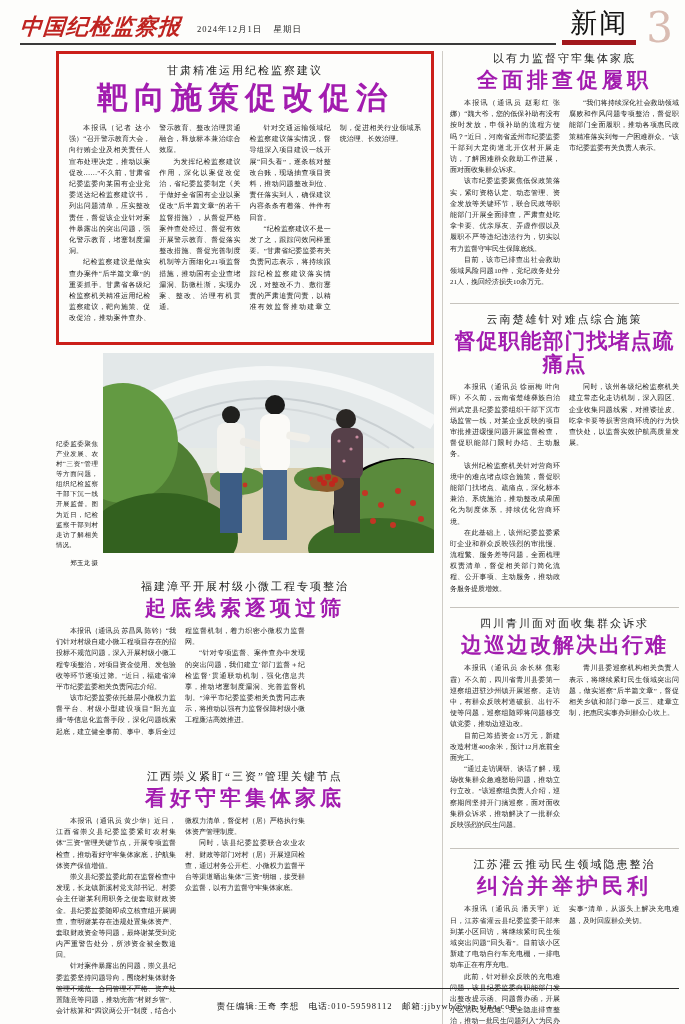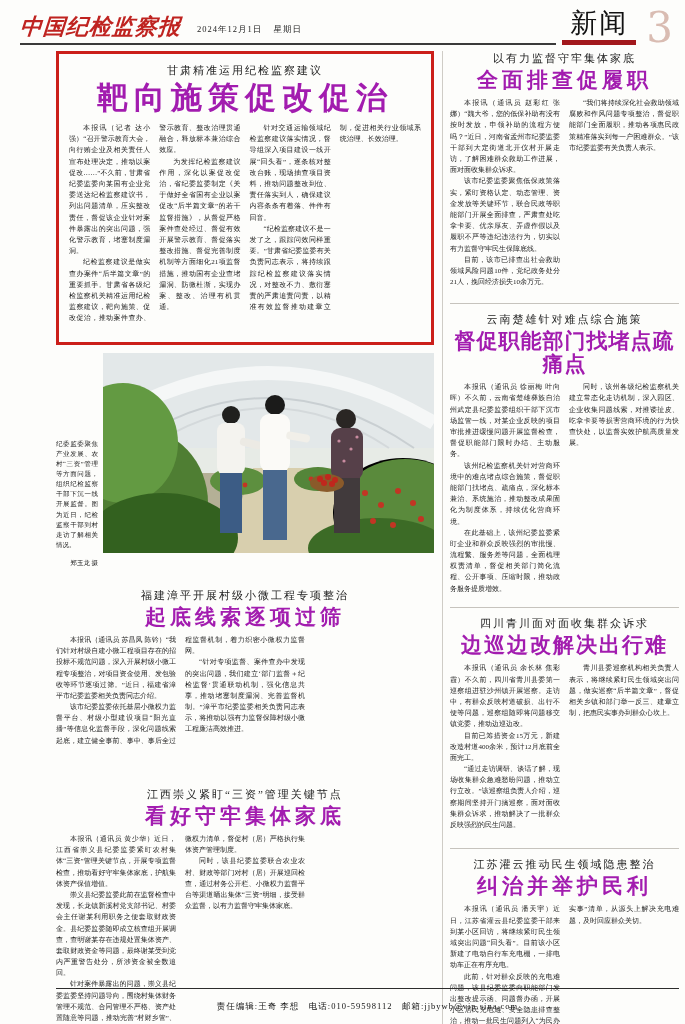--- a/index.html
+++ b/index.html
@@ -43,21 +43,21 @@
   .divider { border-top:1px solid #c6c3bd; margin:9px 0 8px; }
   
   .lead-box { border:3px solid #cb1f1a; padding:9px 10px 7px; }
   
   .photo-row { display:flex; margin-top:8px; gap:5px; }
   .photo-caption { width:42px; font-size:6.5px; line-height:1.55; text-align:justify;
     color:#222; padding-top:86px; }
   .photo-credit { display:block; text-align:right; margin-top:8px; font-size:6.5px; }
   .photo-frame { width:331px; height:200px; overflow:hidden; background:#dfe3dd; }
   
-  .article-left { margin-top:20px; }
+  .article-left { margin-top:11px; }
   
   .footer { position:absolute; left:0; right:0; bottom:0; height:36px;
     border-top:1.5px solid #2c2c2c; margin:0 6px 0 56px;
     display:flex; align-items:center; justify-content:center; }
   .footer-text { font-size:8.5px; color:#111; letter-spacing:1px; }
 </style>
 </head>
 <body>
 
 <div class="page">
@@ -203,21 +203,21 @@
       </div>
 
       <div class="divider"></div>
 
       <div>
         <div class="kicker">云南楚雄针对难点综合施策</div>
         <div class="headline lg" style="letter-spacing:1px;">督促职能部门找堵点疏痛点</div>
         <div class="body-text cols-2 h-yunnan">
             <p>本报讯（通讯员 徐丽梅 叶向晖）不久前，云南省楚雄彝族自治州武定县纪委监委组织干部下沉市场监管一线，对某企业反映的项目审批推进缓慢问题开展监督检查，督促职能部门限时办结、主动服务。</p>
             <p>该州纪检监察机关针对营商环境中的难点堵点综合施策，督促职能部门找堵点、疏痛点，深化标本兼治、系统施治，推动整改成果固化为制度体系，持续优化营商环境。</p>
-            <p>在此基础上，该州纪委监委紧盯企业和群众反映强烈的审批慢、流程繁、服务差等问题，全面梳理权责清单，督促相关部门简化流程、公开事项、压缩时限，推动政务服务提质增效。</p>
+            <p>在此基础上，该州纪委监委紧盯企业和群众反映强烈的审批慢、流程繁、服务差等问题，全面梳理权责清单，督促相关部门简化流程、公开事项、主动服务，推动政务服务提质增效。</p>
             <p>同时，该州各级纪检监察机关建立常态化走访机制，深入园区、企业收集问题线索，对推诿扯皮、吃拿卡要等损害营商环境的行为快查快处，以监督实效护航高质量发展。</p>
           </div>
       </div>
 
       <div class="divider"></div>
 
       <div>
         <div class="kicker">四川青川面对面收集群众诉求</div>
         <div class="headline lg" style="letter-spacing:2px;">边巡边改解决出行难</div>
         <div class="body-text cols-2 h-sichuan">

